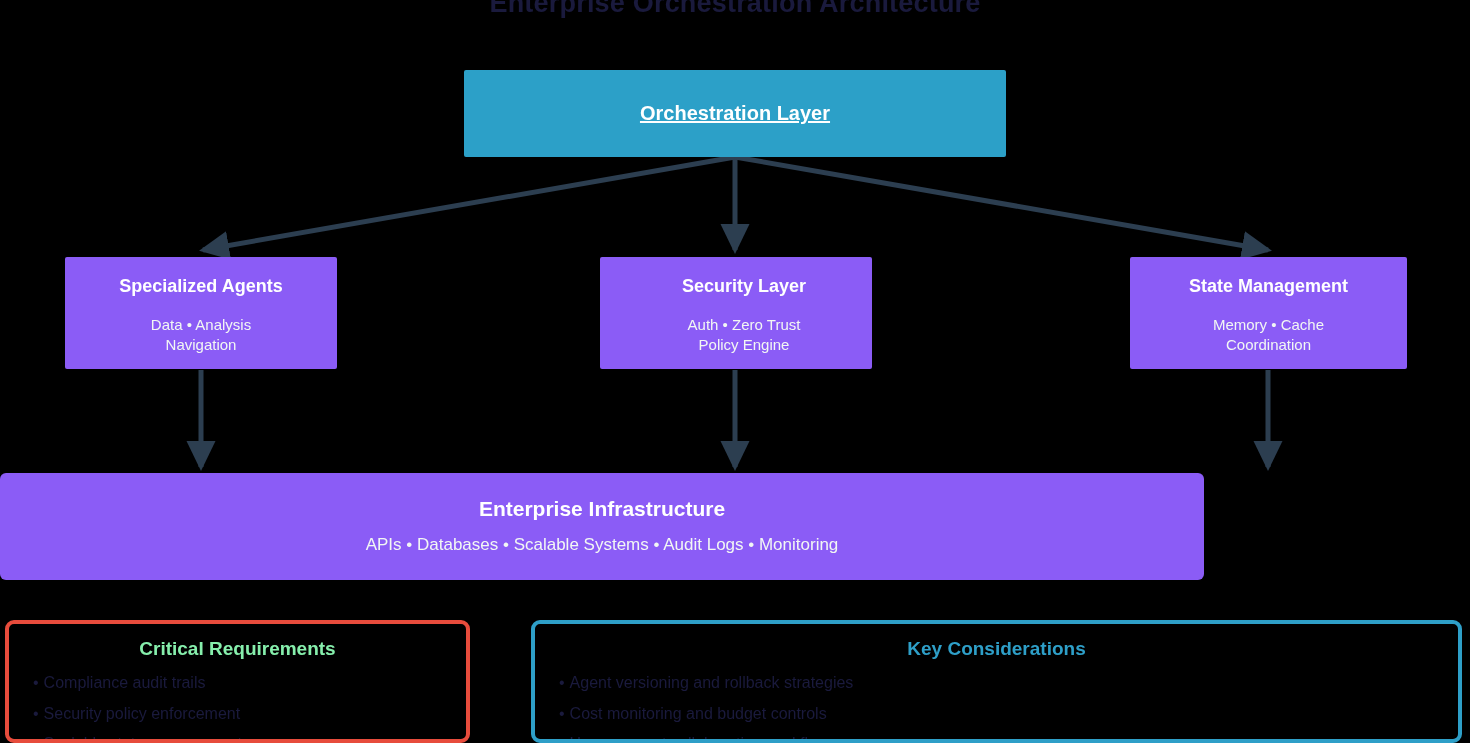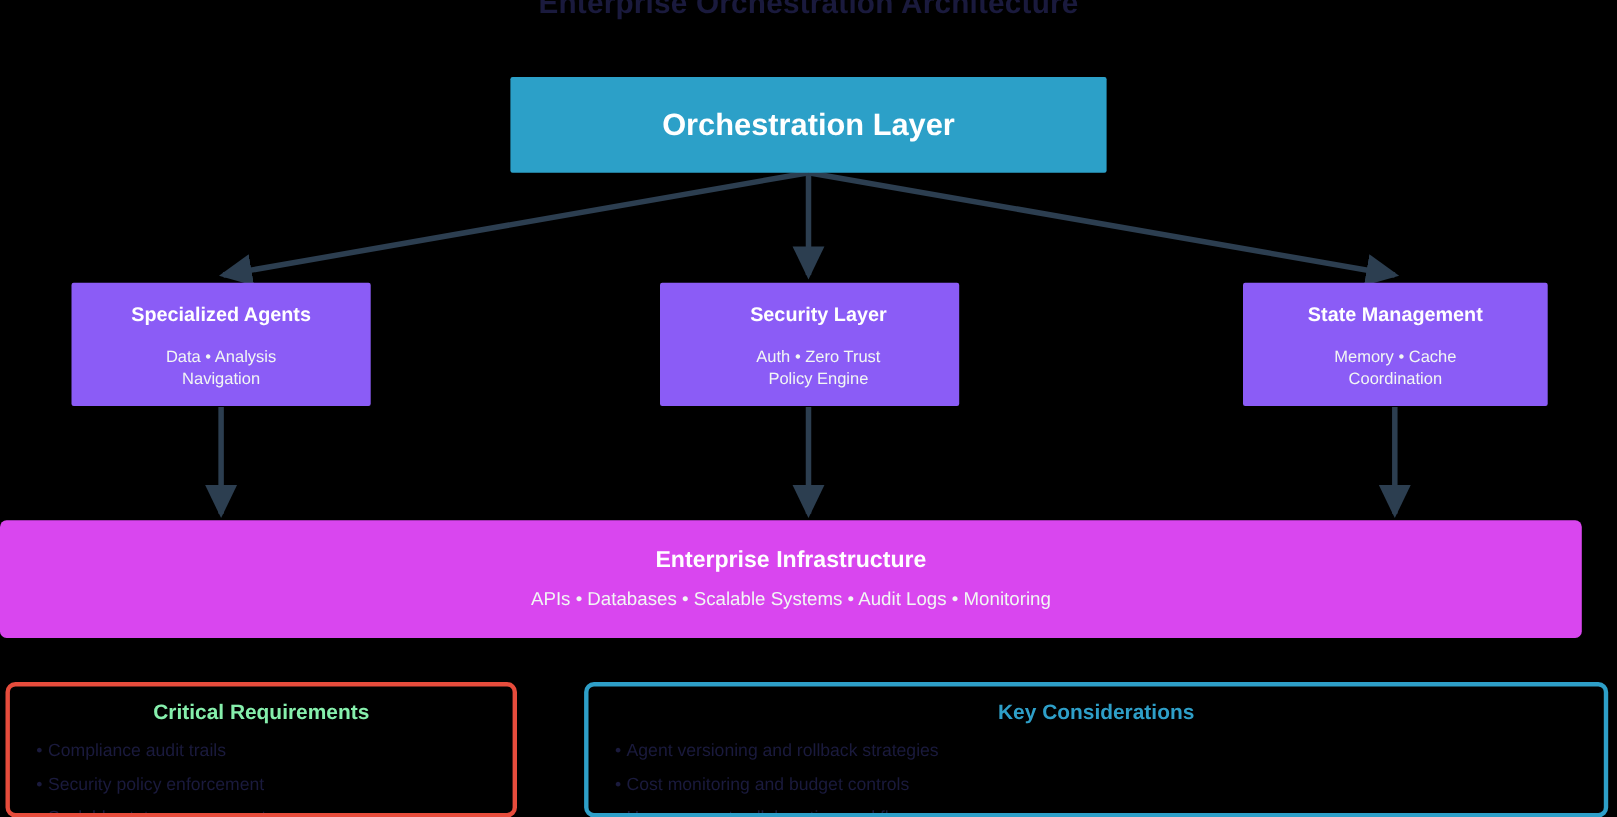--- a/index.html
+++ b/index.html
@@ -66,42 +66,42 @@
     white-space: pre-line;
   }
 
   #orchestration-box {
     left: 464px;
     top: 70px;
     width: 542px;
     height: 87px;
     background: #2CA0C8;
   }
-  #orchestration-box .node-title { font-size: 28px; }
+  #orchestration-box .node-title { font-size: 20px; text-decoration: underline; }
 
   .agent-box {
     top: 257px;
     width: 272px;
     height: 112px;
     background: #8b5cf6;
     padding-top: 4px;
   }
   .agent-box .node-title { font-size: 18px; margin-bottom: 18px; }
   .agent-box .node-sub { font-size: 15px; }
 
   #specialized-agents-box { left: 65px; }
   #security-layer-box { left: 600px; padding-left: 16px; }
   #state-management-box { left: 1130px; width: 277px; }
 
   #infrastructure-bar {
     left: 0;
     top: 473px;
-    width: 1438px;
+    width: 1204px;
     height: 107px;
-    background: #d946ef;
+    background: #8b5cf6;
     border-radius: 6px;
   }
   #infrastructure-bar .node-title { font-size: 21px; margin-bottom: 13px; }
   #infrastructure-bar .node-sub { font-size: 17px; }
 
   
   .info-panel {
     position: absolute;
     box-sizing: border-box;
     border-radius: 9px;

